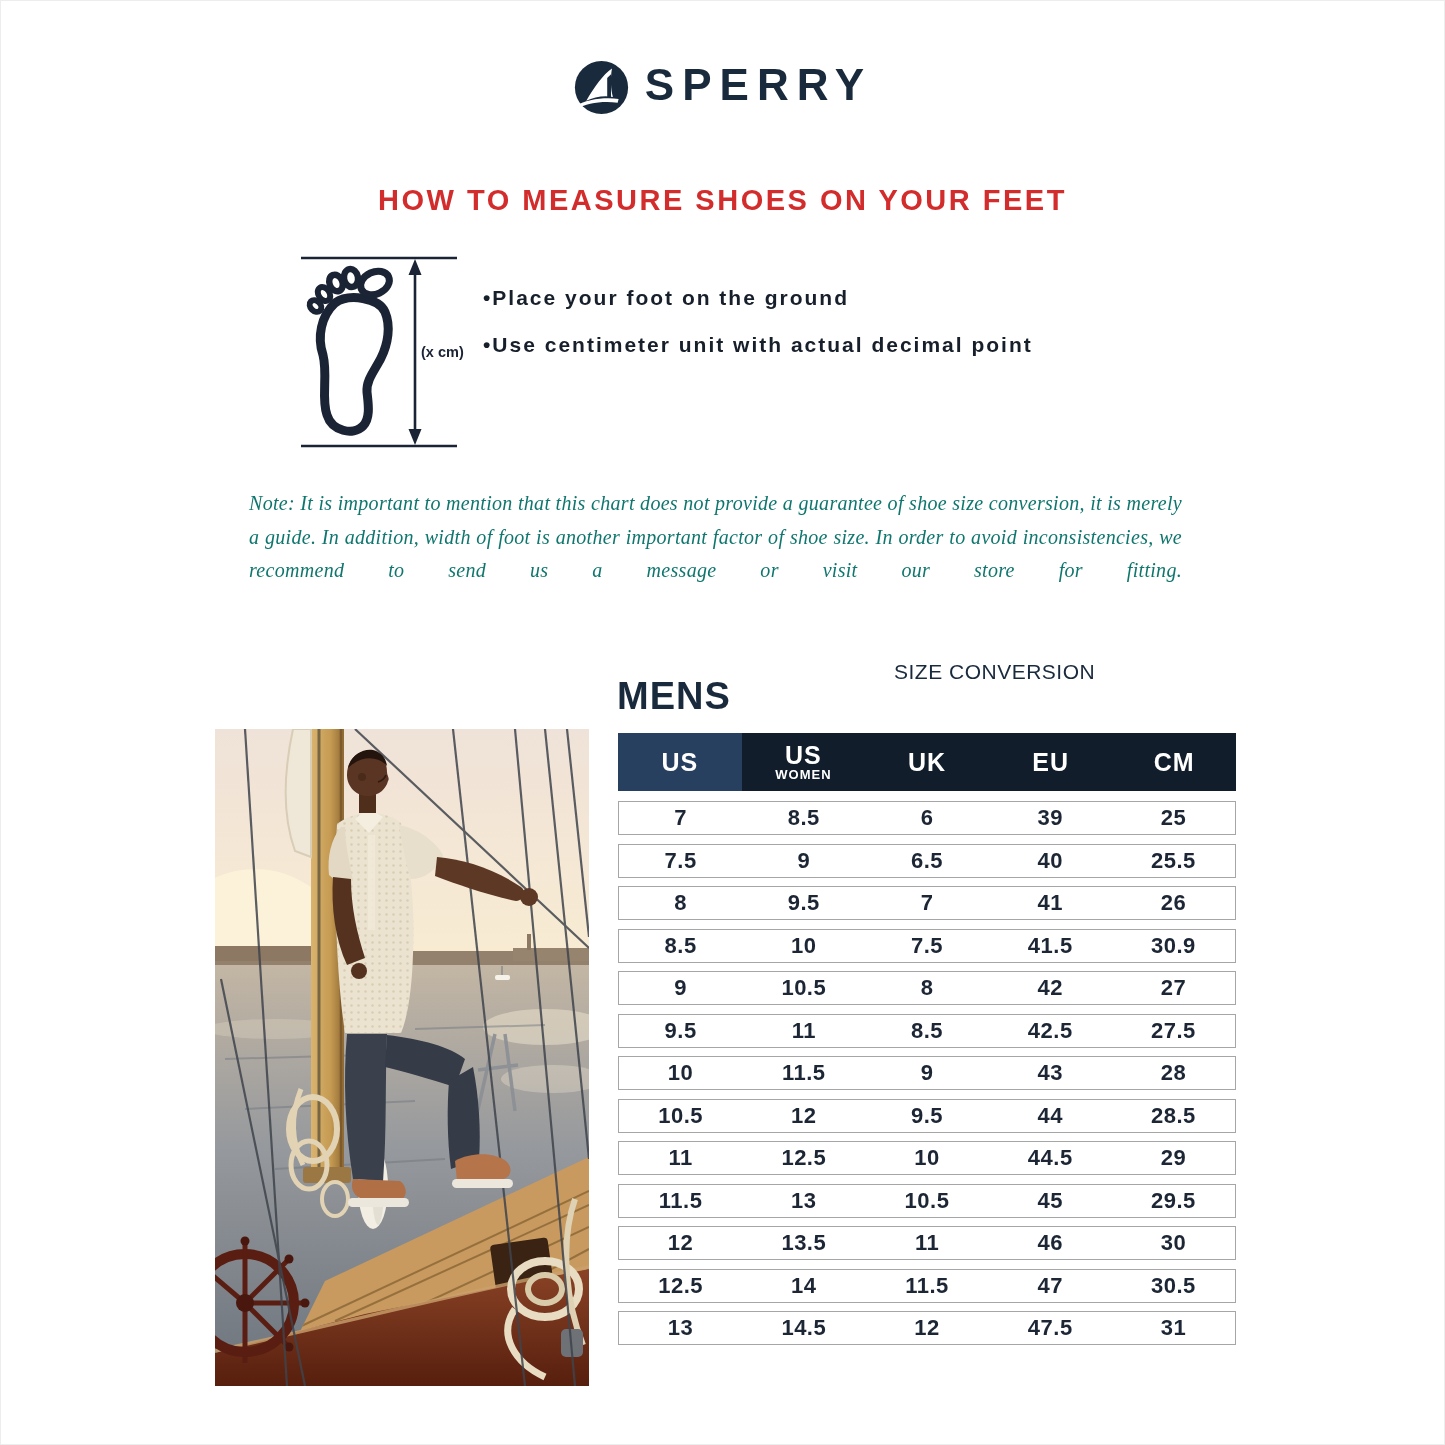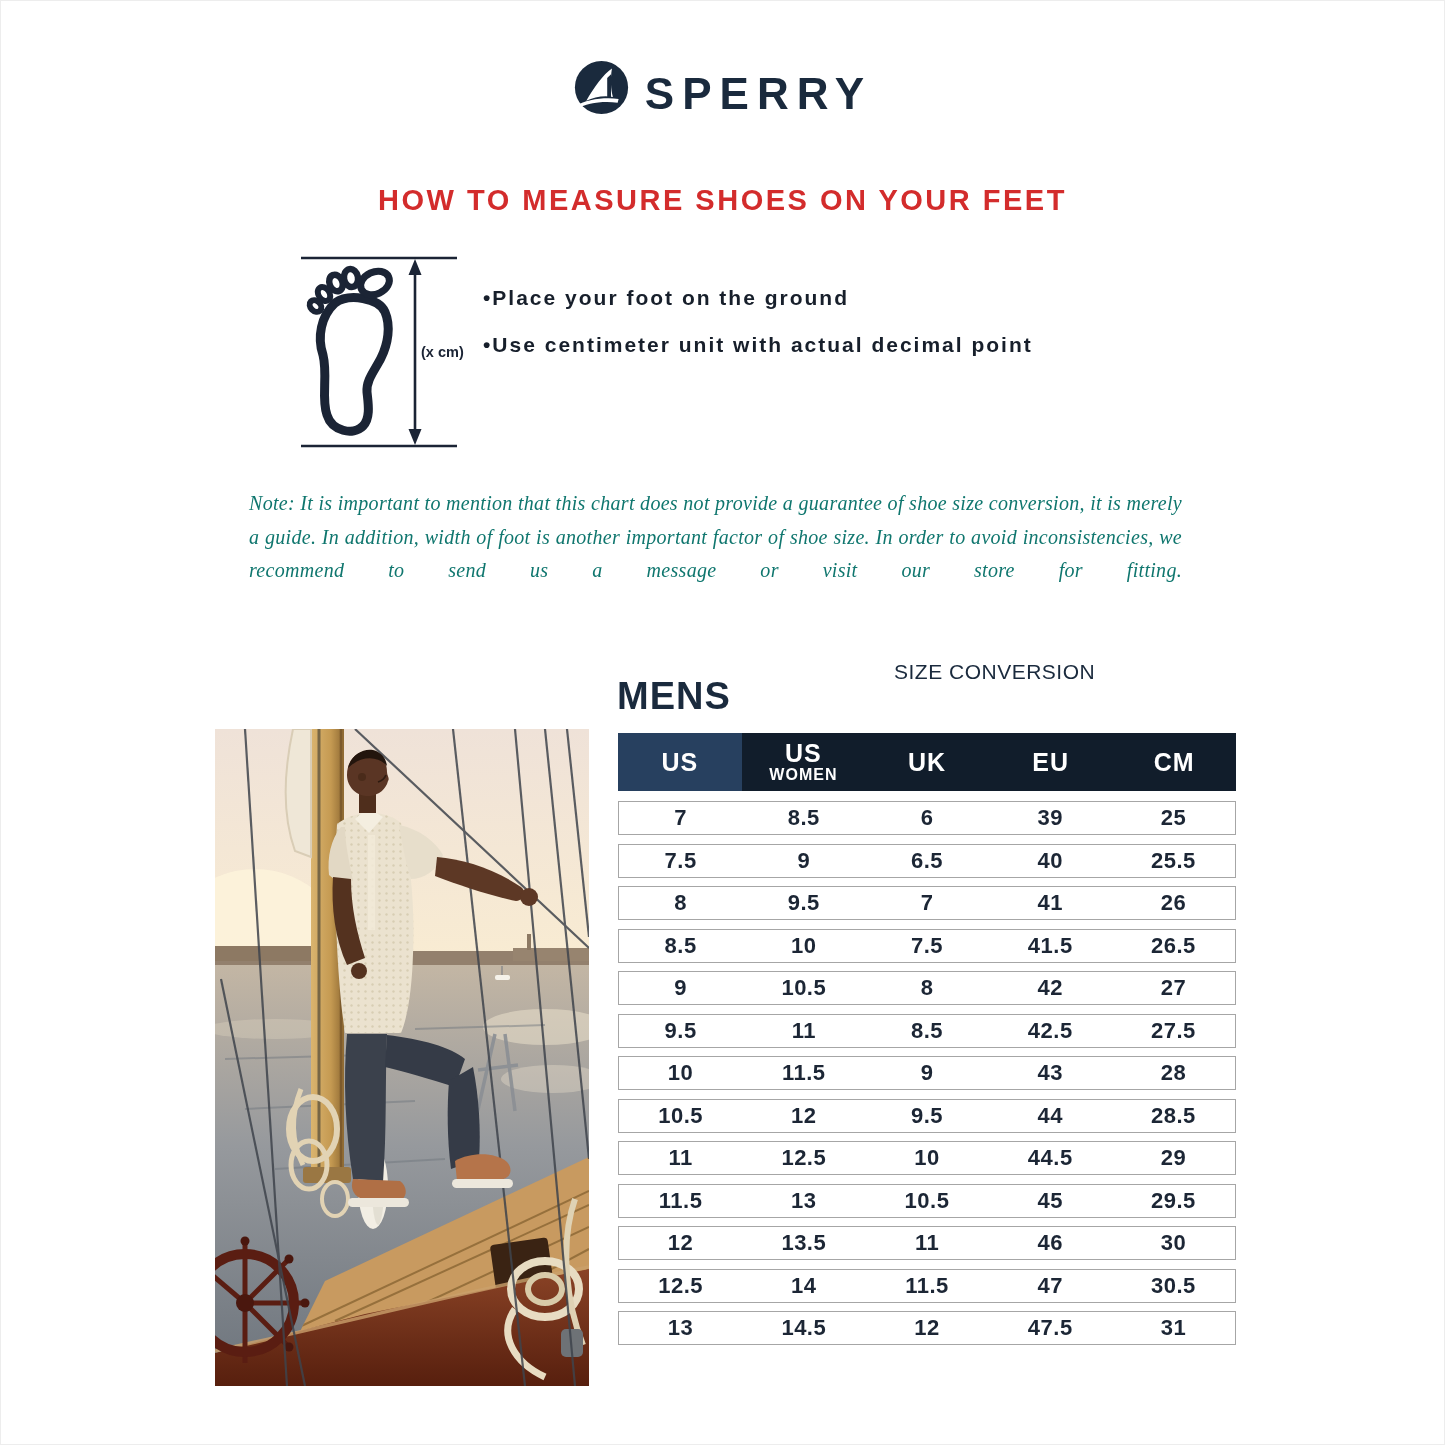--- a/index.html
+++ b/index.html
@@ -11,21 +11,21 @@
     --text-dark:#171f2b;
   }
   html,body{margin:0;padding:0;background:#fff;}
   #page{
     position:relative;width:1445px;height:1445px;margin:0 auto;
     background:#ffffff;border:1px solid #ededed;box-sizing:border-box;
     font-family:"Liberation Sans","DejaVu Sans",sans-serif;
     overflow:hidden;
   }
   
-  .logo-row{position:absolute;top:58px;left:0;right:0;display:flex;justify-content:center;align-items:flex-end;gap:15px;}
+  .logo-row{position:absolute;top:58px;left:0;right:0;display:flex;justify-content:center;align-items:flex-start;gap:15px;}
   .logo-mark{width:57px;height:57px;flex:0 0 auto;}
   .brand-name{font-size:44px;font-weight:bold;letter-spacing:8px;color:var(--navy);line-height:1;padding-top:4px;}
   
   .page-heading{position:absolute;top:183px;left:0;right:0;text-align:center;
     font-size:29px;font-weight:bold;letter-spacing:2.5px;color:var(--accent-red);}
   
   .foot-diagram{position:absolute;left:296px;top:252px;width:168px;height:198px;}
   .measure-bullets{position:absolute;left:482px;top:284px;width:680px;}
   .bullet-line{font-size:21px;font-weight:600;letter-spacing:2px;color:var(--text-dark);
     line-height:26px;margin-bottom:21px;white-space:nowrap;}
@@ -40,21 +40,21 @@
     letter-spacing:1px;color:var(--navy);line-height:1;}
   .size-conversion-label{position:absolute;left:893px;top:660px;font-size:21px;font-weight:normal;
     letter-spacing:0.5px;color:var(--navy);line-height:1;}
   
   .size-table{position:absolute;left:617px;top:732px;width:618px;}
   .t-head{display:flex;height:58px;background:var(--table-header-bg);}
   .th{flex:1;display:flex;flex-direction:column;justify-content:center;align-items:center;
     color:#fff;font-weight:bold;}
   .th-first{background:var(--table-header-highlight);}
   .th-main{font-size:25px;letter-spacing:1px;line-height:1.05;}
-  .th-sub{font-size:16px;letter-spacing:1px;line-height:1.1;}
+  .th-sub{font-size:13px;letter-spacing:1px;line-height:1.1;}
   .t-body{margin-top:10px;}
   .t-row{display:flex;align-items:center;height:34px;background:#fff;
     border:1.5px solid var(--row-border);box-sizing:border-box;margin-bottom:8.5px;}
   .td{flex:1;text-align:center;font-size:22px;font-weight:bold;color:#1c2635;letter-spacing:0.5px;}
 </style>
 </head>
 <body>
 
 <div id="page">
 
@@ -296,21 +296,21 @@
           <div class="td">9.5</div>
           <div class="td">7</div>
           <div class="td">41</div>
           <div class="td">26</div>
         </div>
         <div class="t-row">
           <div class="td">8.5</div>
           <div class="td">10</div>
           <div class="td">7.5</div>
           <div class="td">41.5</div>
-          <div class="td">26.5</div>
+          <div class="td">30.9</div>
         </div>
         <div class="t-row">
           <div class="td">9</div>
           <div class="td">10.5</div>
           <div class="td">8</div>
           <div class="td">42</div>
           <div class="td">27</div>
         </div>
         <div class="t-row">
           <div class="td">9.5</div>

